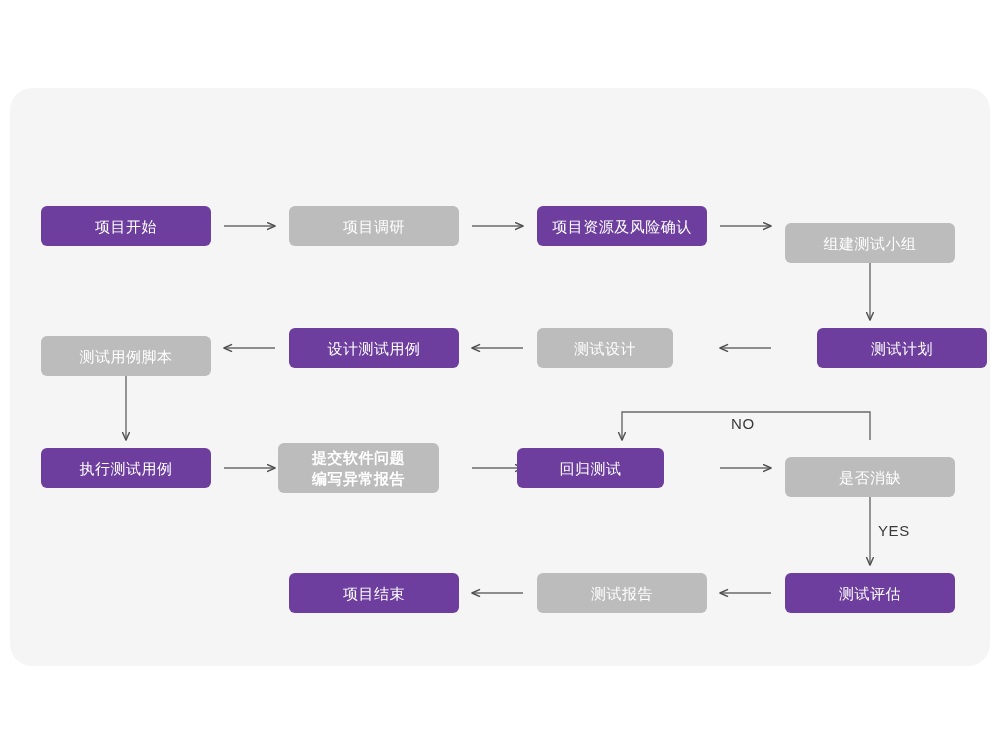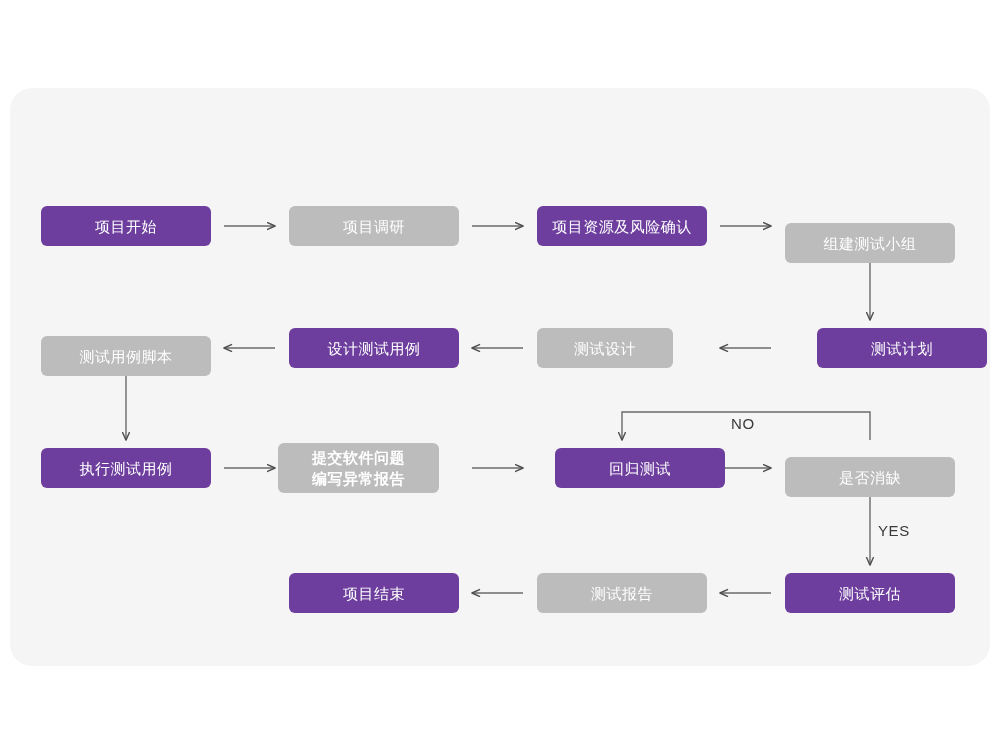--- a/index.html
+++ b/index.html
@@ -114,21 +114,21 @@
       <div class="node gray" style="left: 289px; top: 206px; width: 170px; height: 40px;">项目调研</div>
       <div class="node purple" style="left: 537px; top: 206px; width: 170px; height: 40px;">项目资源及风险确认</div>
       <div class="node gray" style="left: 785px; top: 223px; width: 170px; height: 40px;">组建测试小组</div>
       <div class="node gray" style="left: 41px; top: 328px; width: 170px; height: 40px; margin-top: 8px;">测试用例脚本</div>
       <div class="node purple" style="left: 289px; top: 328px; width: 170px; height: 40px;">设计测试用例</div>
       <div class="node gray" style="left: 537px; top: 328px; width: 136px; height: 40px;">测试设计</div>
       <div class="node purple" style="left: 785px; top: 328px; width: 170px; height: 40px; margin-left: 32px;">测试计划</div>
       <div class="node purple" style="left: 41px; top: 448px; width: 170px; height: 40px;">执行测试用例</div>
       <div class="node gray" style="left: 278px; top: 443px; width: 161px; height: 50px; font-weight: bold;">提交软件问题
 编写异常报告</div>
-      <div class="node purple" style="left: 555px; top: 448px; width: 170px; height: 40px;">回归测试</div>
+      <div class="node purple" style="left: 517px; top: 448px; width: 147px; height: 40px;">回归测试</div>
       <div class="node gray" style="left: 785px; top: 457px; width: 170px; height: 40px;">是否消缺</div>
       <div class="node purple" style="left: 289px; top: 573px; width: 170px; height: 40px;">项目结束</div>
       <div class="node gray" style="left: 537px; top: 573px; width: 170px; height: 40px;">测试报告</div>
       <div class="node purple" style="left: 785px; top: 573px; width: 170px; height: 40px;">测试评估</div>
     </div>
   <div id="edge-labels">
       <div class="edge-label" style="left: 731px; top: 415px;">NO</div>
       <div class="edge-label" style="left: 878px; top: 522px;">YES</div>
     </div>
 

